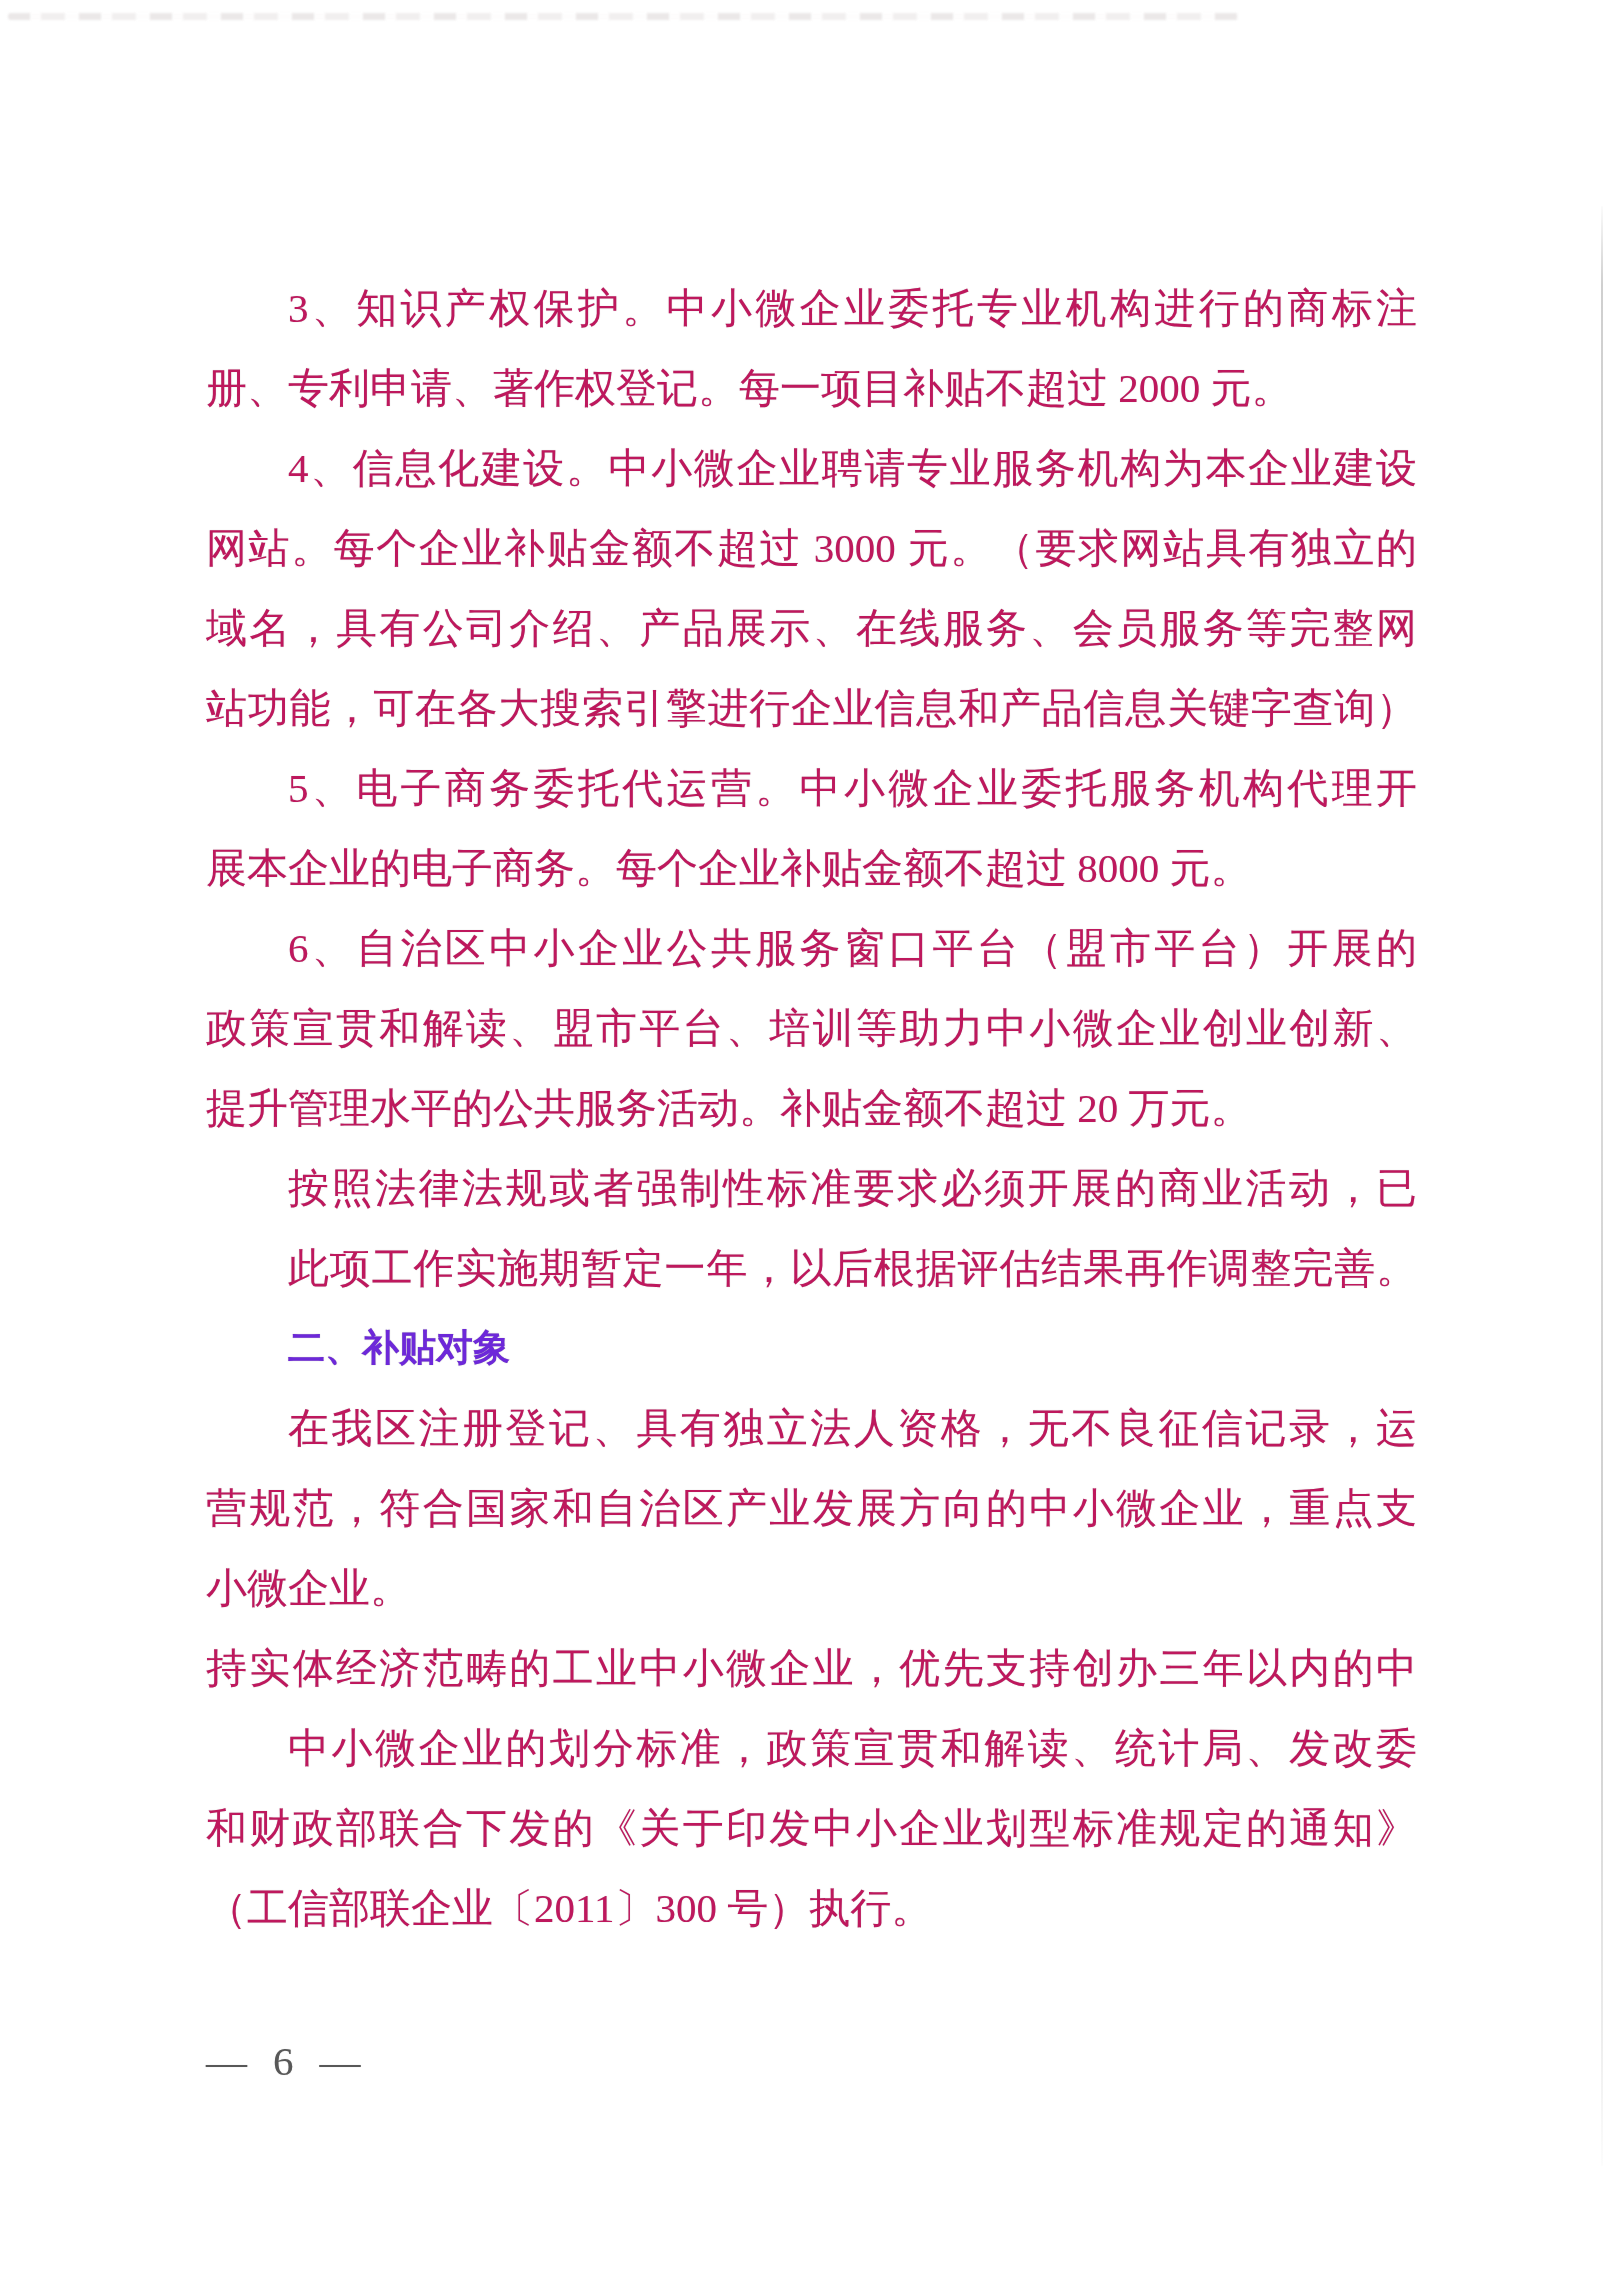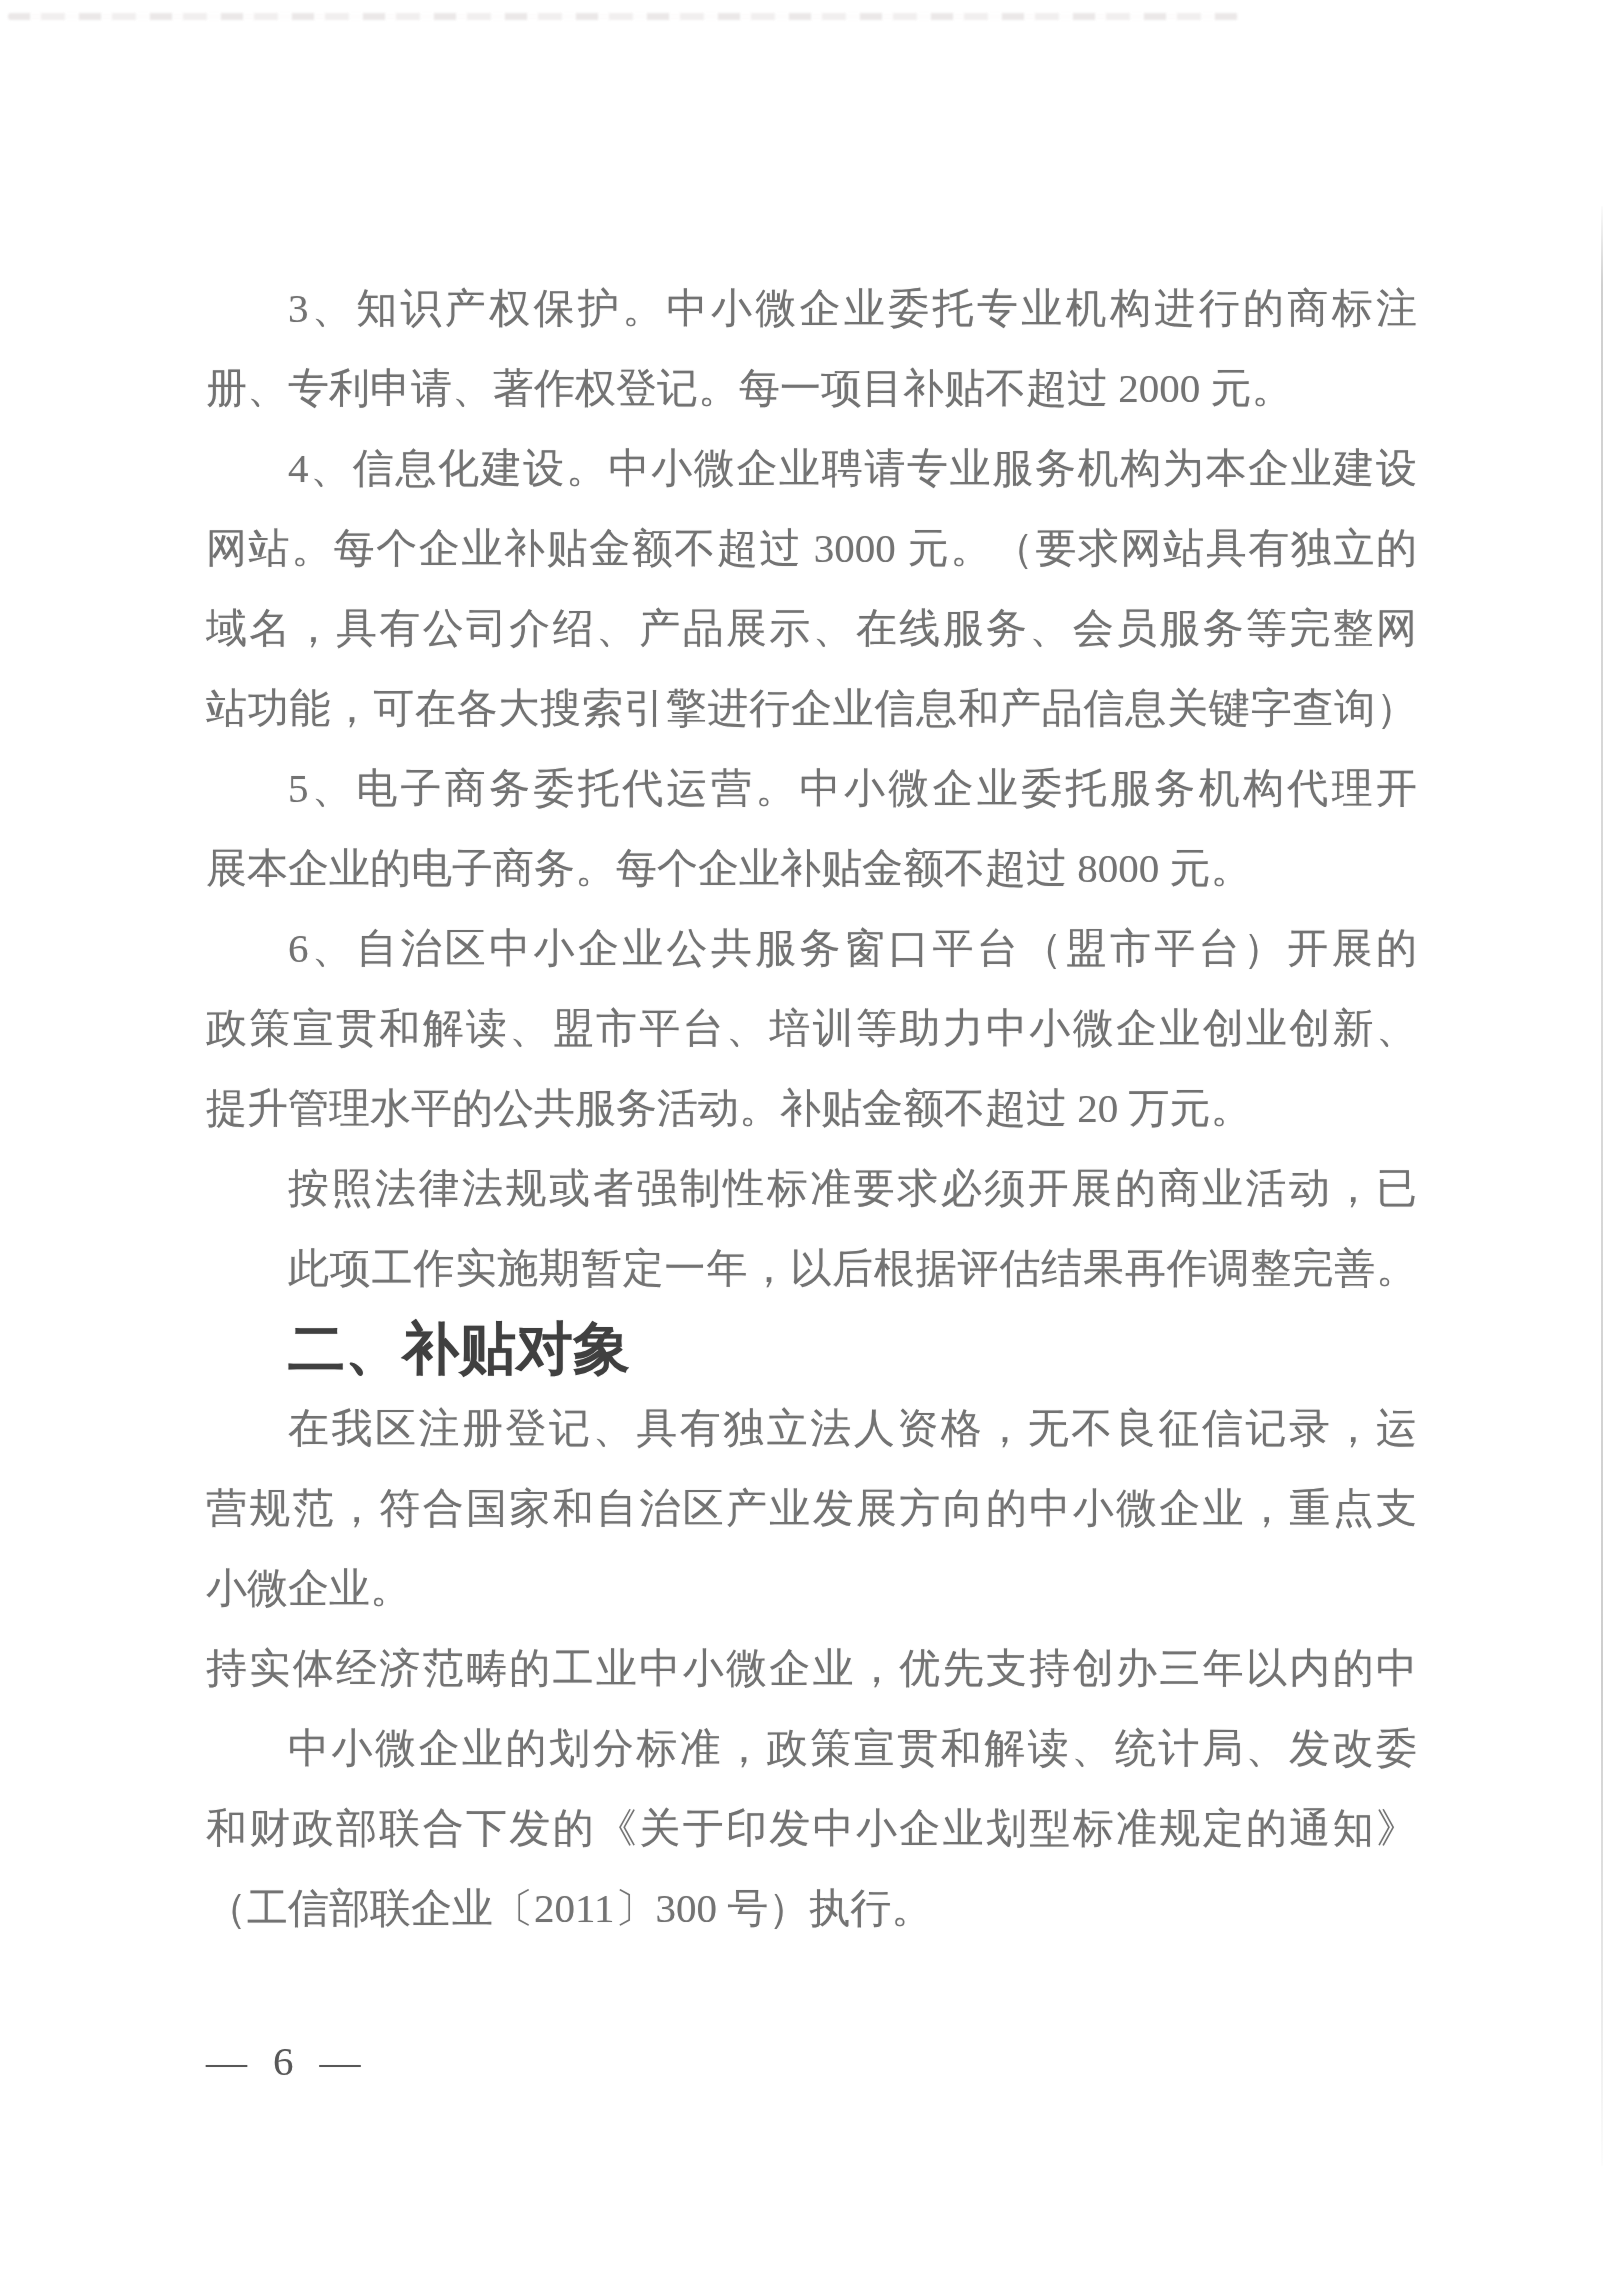--- a/index.html
+++ b/index.html
@@ -54,38 +54,38 @@
   .content {
     position: absolute;
     left: 206px;
     top: 268px;
     width: 1211px;
   }
   .line {
     height: 80px;
     line-height: 80px;
     font-size: 41px;
-    color: #737373;
+    color: #be185d;
     white-space: pre-wrap;
     text-shadow: 0 0 1px rgba(90,90,90,0.35);
   }
   .line.justify {
     text-align: justify;
     text-align-last: justify;
     -moz-text-align-last: justify;
     text-justify: inter-character;
   }
   .line.indent {
     text-indent: 82px;
   }
   .line.heading {
     font-family: "Liberation Sans", "DejaVu Sans", sans-serif;
     font-weight: bold;
-    font-size: 57px;
-    color: #404040;
+    font-size: 37px;
+    color: #6d28d9;
     text-shadow: 0 0 1px rgba(60,60,60,0.45);
   }
   .footer {
     position: absolute;
     left: 206px;
     top: 2031px;
     height: 61px;
     line-height: 61px;
     font-size: 41px;
     color: #585858;

